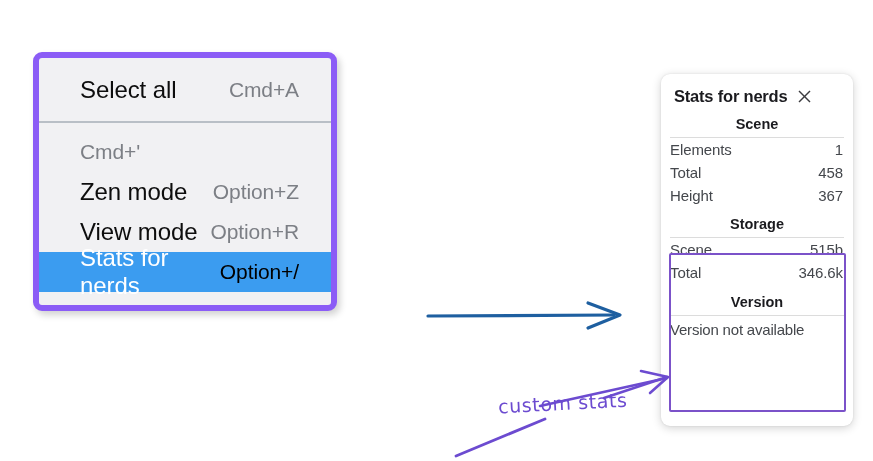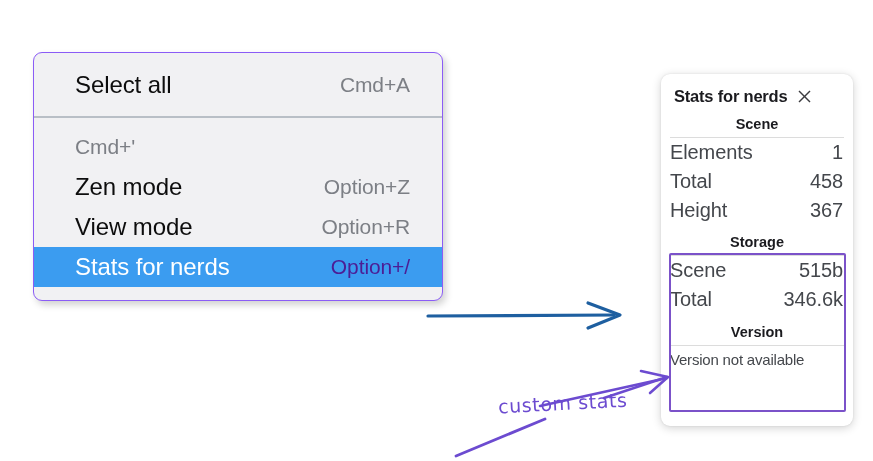--- a/index.html
+++ b/index.html
@@ -14,23 +14,23 @@
     background: #ffffff;
     overflow: hidden;
     font-family: "Liberation Sans", sans-serif;
   }
 
   
   #context-menu {
     position: absolute;
     left: 33px;
     top: 52px;
-    width: 410px;
+    width: 304px;
     background: #f1f1f3;
-    border: 1px solid #8b5cf6;
+    border: 6px solid #8b5cf6;
     border-radius: 9px;
     box-shadow: 3px 4px 7px rgba(0,0,0,0.18);
     box-sizing: border-box;
     overflow: hidden;
   }
   .menu-group { padding: 10px 0; }
   .menu-group.group-top { padding: 12px 0 11px 0; }
   .menu-group.group-bottom { padding: 9px 0 13px 0; }
   .menu-divider {
     height: 2px;
@@ -53,21 +53,21 @@
   }
   .menu-item .shortcut {
     font-size: 21px;
     color: #7c7f85;
     letter-spacing: -0.1px;
   }
   .menu-item.selected {
     background: #3b9cf0;
   }
   .menu-item.selected .label { color: #ffffff; }
-  .menu-item.selected .shortcut { color: #4c1d95; }
+  .menu-item.selected .shortcut { color: #000000; }
 
   
   #stats-panel {
     position: absolute;
     left: 661px;
     top: 74px;
     width: 192px;
     height: 352px;
     background: #ffffff;
     border-radius: 9px;
@@ -109,21 +109,21 @@
   .section-rule {
     height: 1px;
     background: #dcdcdc;
     margin: 0 9px 0 9px;
   }
   .stat-row {
     display: flex;
     justify-content: space-between;
     align-items: baseline;
     padding: 3px 10px 3px 9px;
-    font-size: 20px;
+    font-size: 15px;
     color: #44474c;
   }
   .stat-row .k { letter-spacing: -0.1px; }
   .stat-row .v { letter-spacing: -0.1px; }
   .version-text {
     padding: 5px 6px 4px 9px;
     font-size: 15px;
     color: #44474c;
     letter-spacing: -0.2px;
   }

